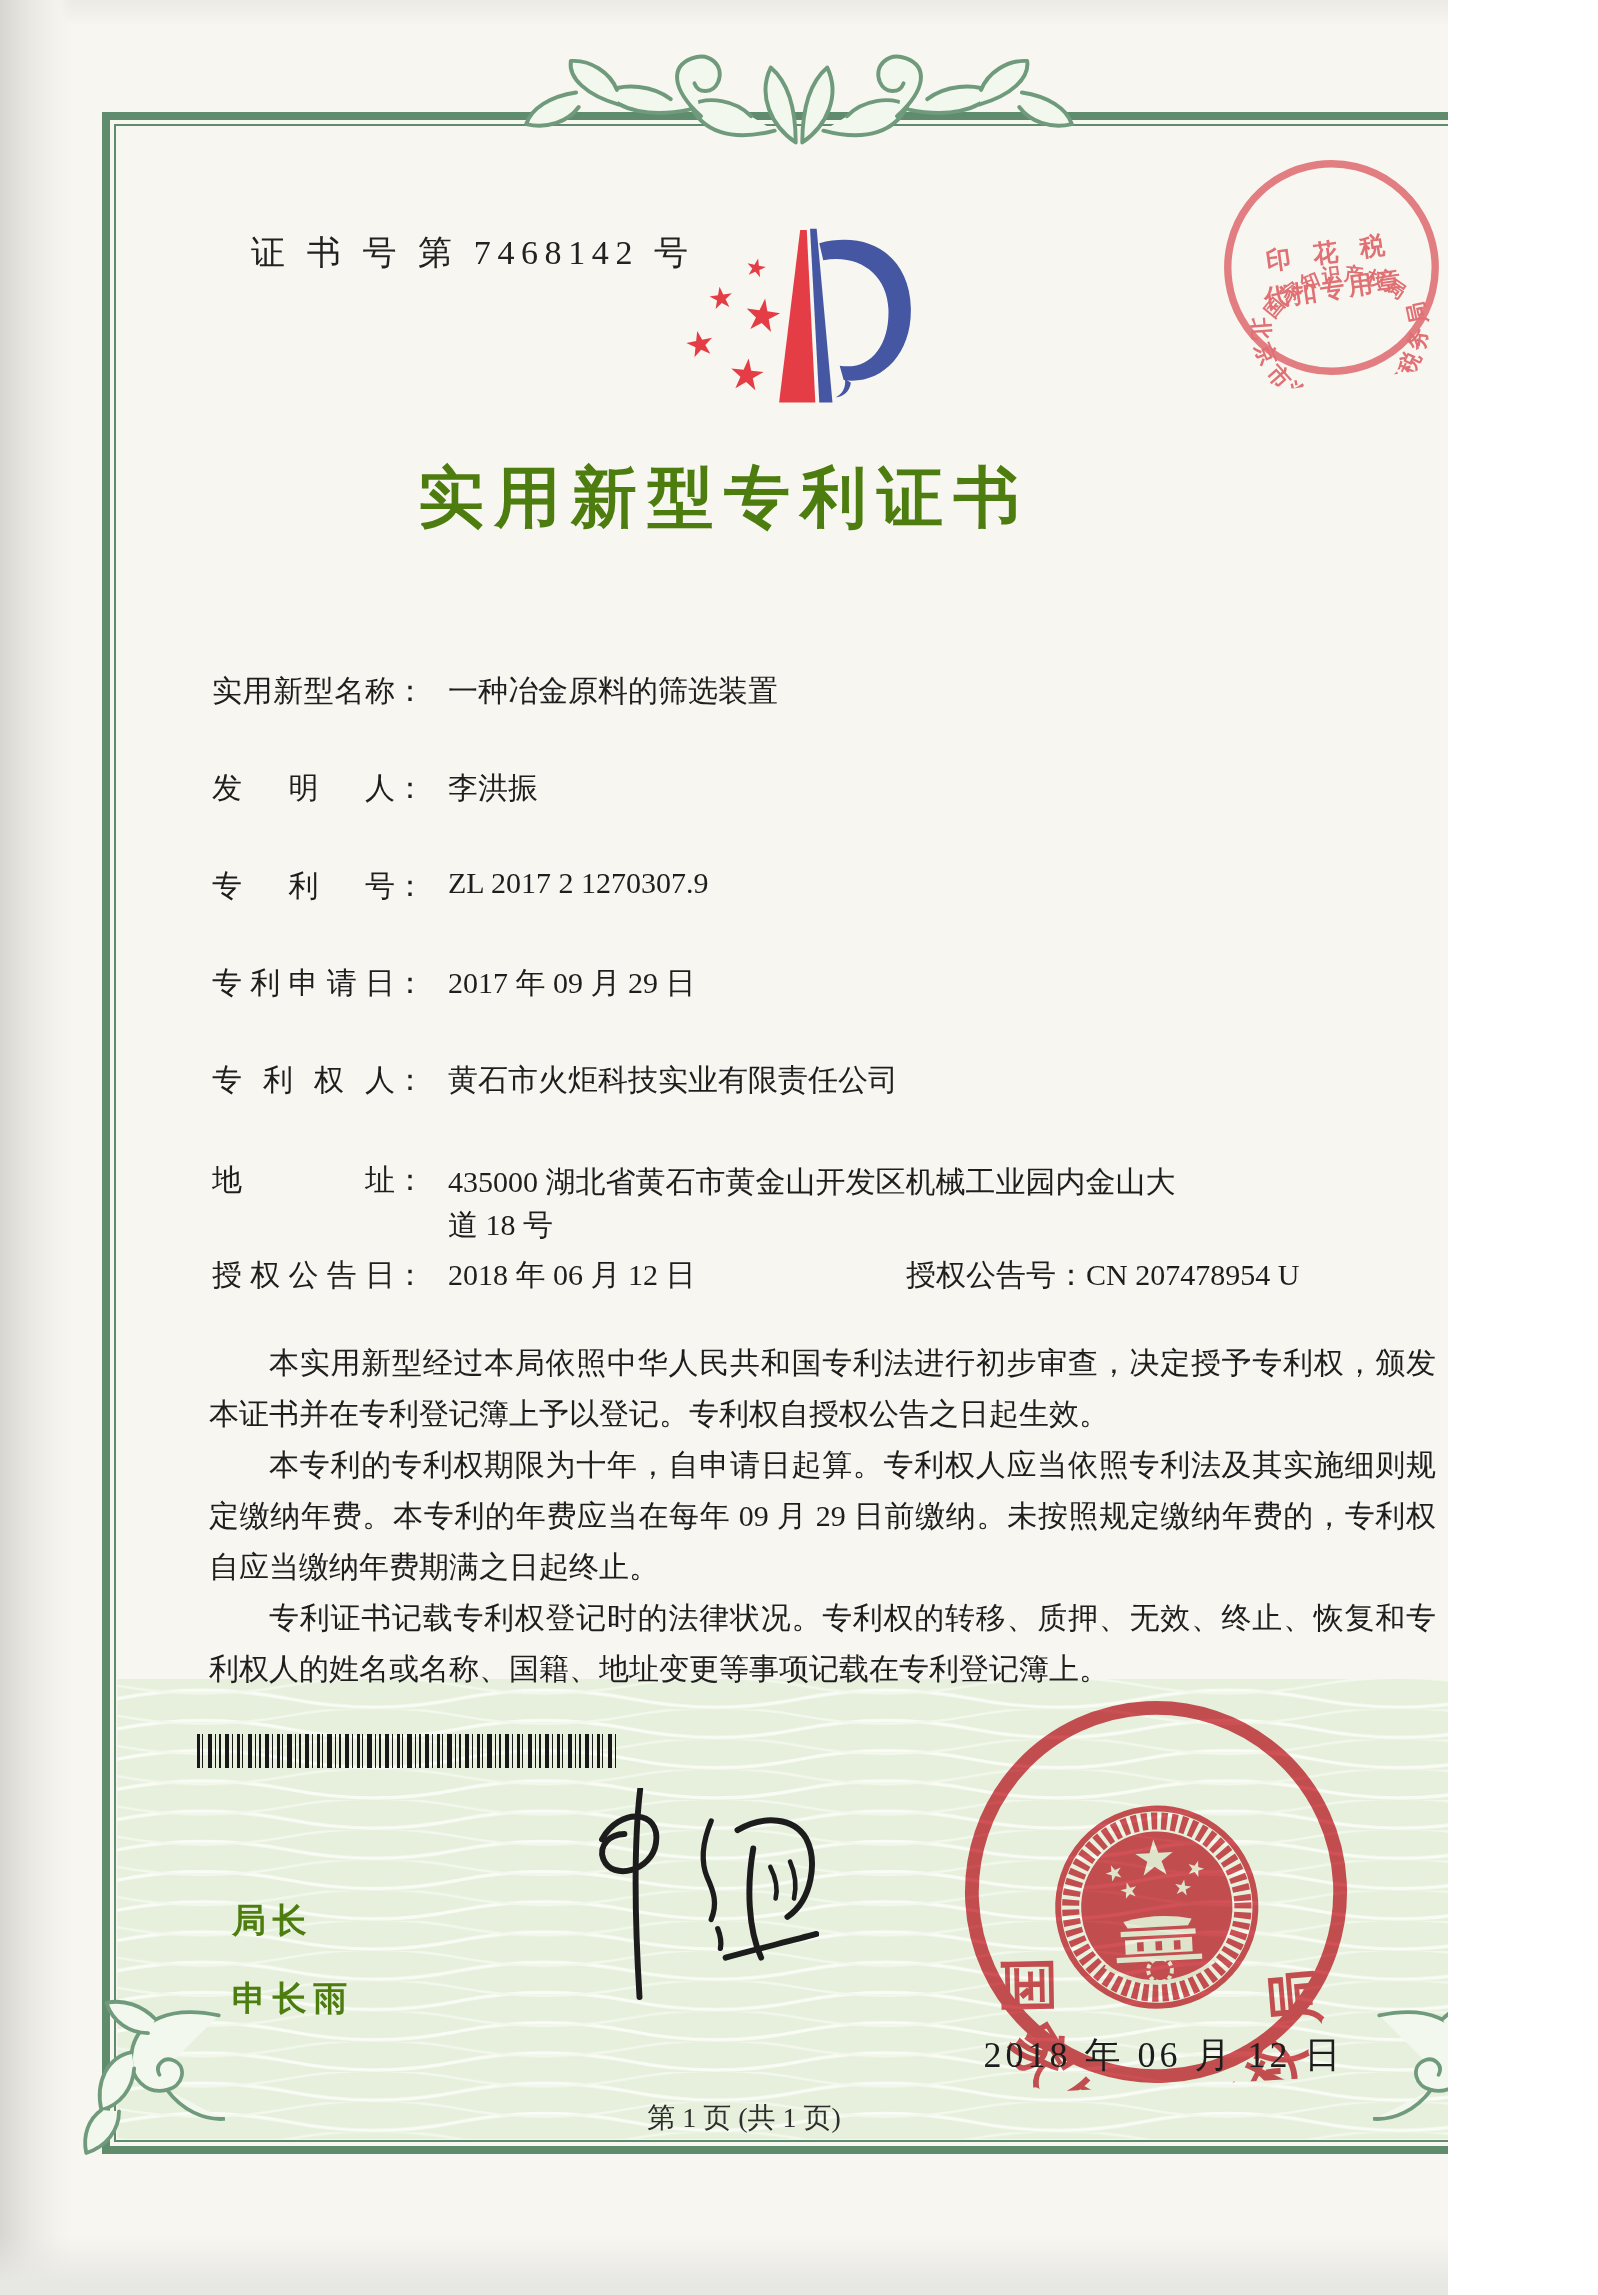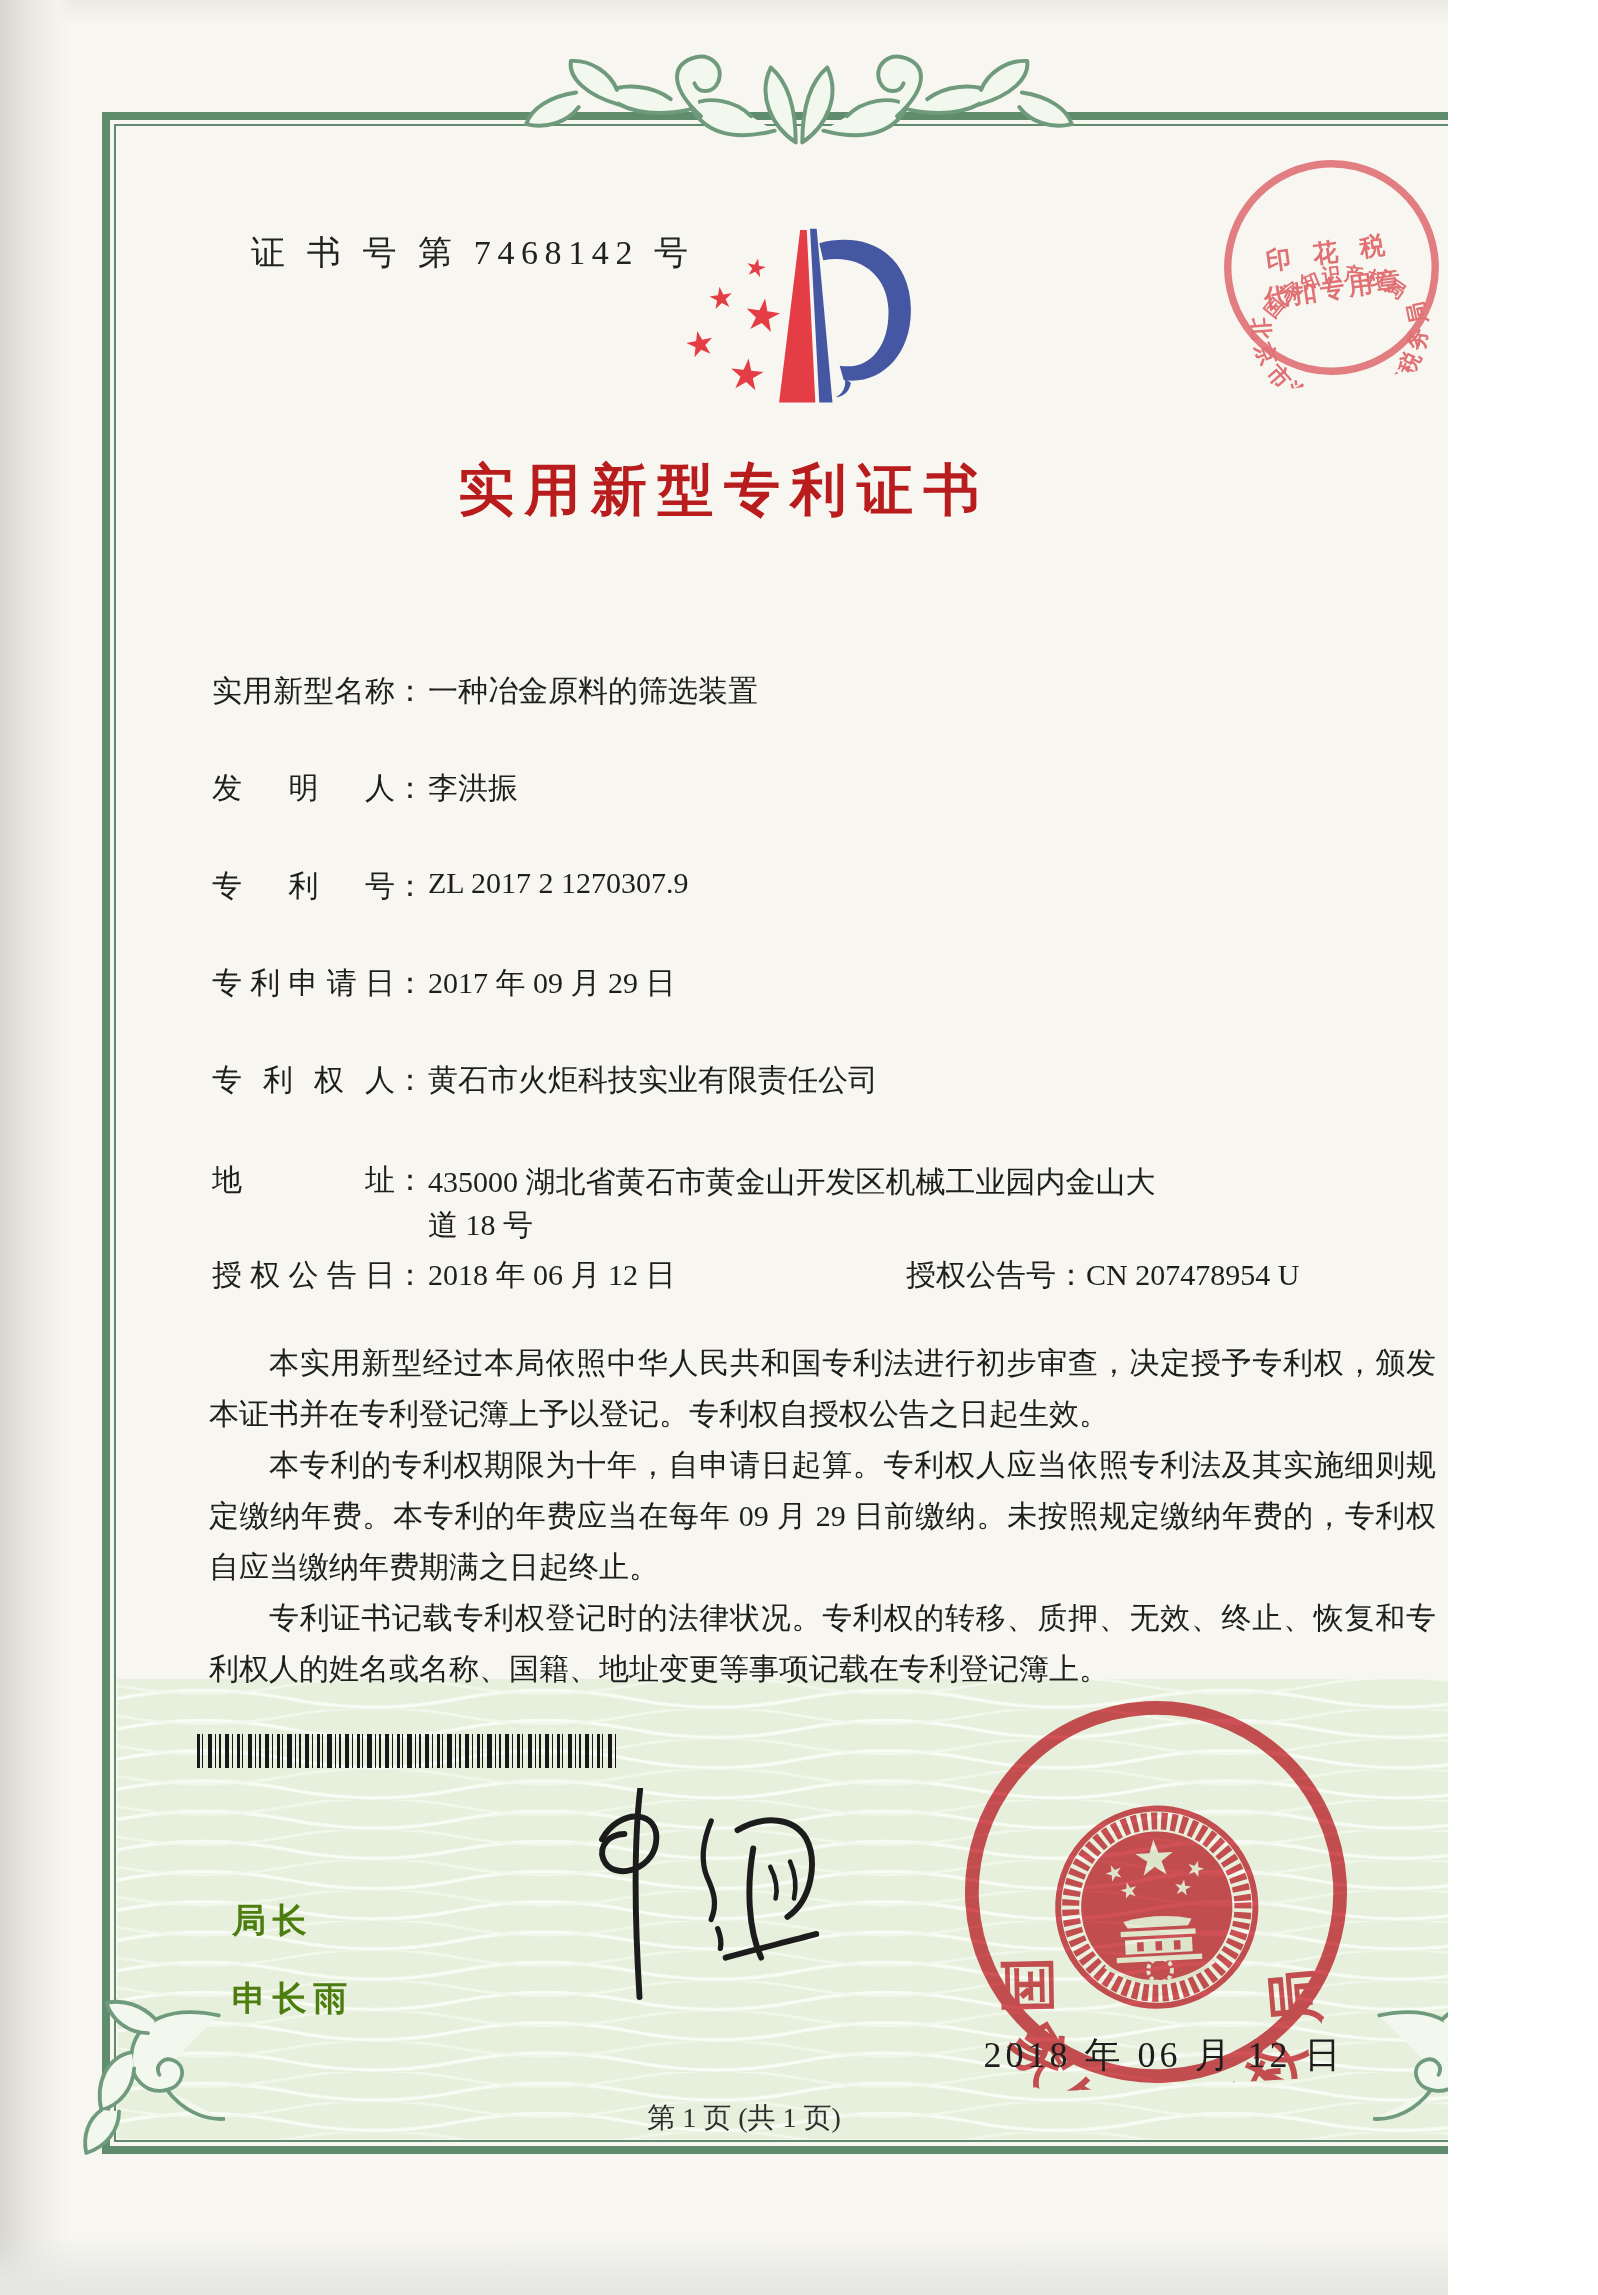--- a/index.html
+++ b/index.html
@@ -26,27 +26,27 @@
   .waves{position:absolute;left:117px;top:1679px;width:1365px;height:460px;z-index:1;}
 
   .cert-no{position:absolute;left:251px;top:230px;font-size:34px;letter-spacing:6.6px;color:#222;}
 
   .logo{position:absolute;left:679px;top:222px;width:245px;height:199px;}
 
   .tax-stamp{position:absolute;left:1217px;top:153px;width:229px;height:229px;
     transform:rotate(-8deg);opacity:.92;mix-blend-mode:multiply;}
 
   .title{position:absolute;left:0;top:453px;width:100%;text-align:center;
-    font-size:56px;font-weight:bold;letter-spacing:10.5px;color:#b91c1c;}
+    font-size:66px;font-weight:bold;letter-spacing:10.5px;color:#4d7c0f;}
 
   .fields{position:absolute;left:212px;top:0;width:1250px;font-size:30px;}
   .frow{position:absolute;left:0;white-space:nowrap;}
   .flabel{display:inline-block;width:183px;text-align:justify;text-align-last:justify;vertical-align:top;}
   .fcolon{display:inline-block;vertical-align:top;}
-  .fvalue{display:inline-block;margin-left:3px;vertical-align:top;}
+  .fvalue{display:inline-block;margin-left:23px;vertical-align:top;}
   .fvalue.wrap{white-space:normal;width:750px;line-height:43px;}
   .grant-right{position:absolute;left:694px;top:0;white-space:nowrap;}
 
   .paras{position:absolute;left:209px;top:1337px;width:1227px;font-size:30px;
     line-height:51px;text-align:justify;z-index:2;}
   .paras p{margin:0;text-indent:2em;}
 
   .barcode{position:absolute;left:197px;top:1734px;width:421px;height:34px;z-index:2;
     background:
       repeating-linear-gradient(90deg,

